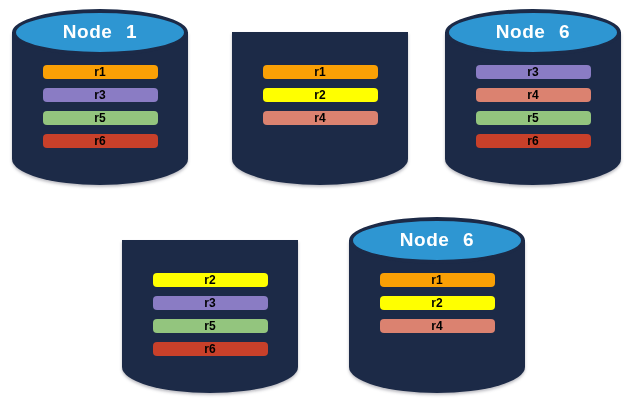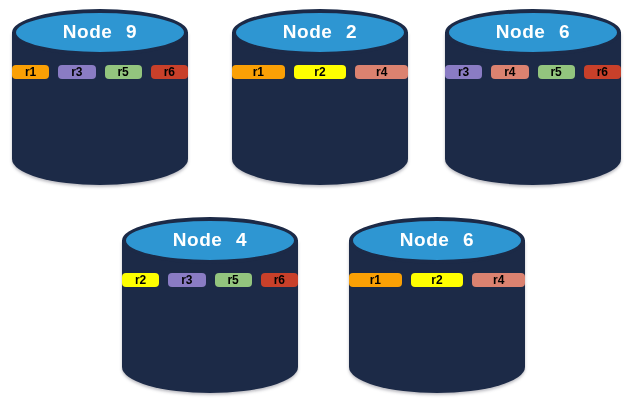--- a/index.html
+++ b/index.html
@@ -53,21 +53,21 @@
     font-weight: bold;
     letter-spacing: 0.5px;
     word-spacing: 8px;
     padding-bottom: 1px;
     white-space: nowrap;
   }
   .bars {
     position: absolute;
     top: 56px; left: 0; right: 0;
     display: flex;
-    flex-direction: row;
+    flex-direction: column;
     align-items: center;
     gap: 9px;
   }
   .bar {
     width: 115px;
     height: 14px;
     border-radius: 4px;
     color: var(--bar-text, #000000);
     font-size: 12px;
     font-weight: bold;
@@ -75,35 +75,32 @@
     text-align: center;
   }
 </style>
 </head>
 <body>
 
 <div class="canvas" id="canvas" style="--cyl-body: #1C2A47; --cyl-top: #2E96D2; --title-color: #FFFFFF; --bar-text: #000000; background: rgb(255, 255, 255);">
   <div class="node node-0">
     <div class="cyl-body"></div>
     <div class="cyl-top">
-      <span class="node-title">Node 9</span>
+      <span class="node-title">Node 1</span>
     </div>
     <div class="bars">
         <div class="bar" style="background: rgb(250, 160, 5);">r1</div>
         <div class="bar" style="background: rgb(138, 124, 196);">r3</div>
         <div class="bar" style="background: rgb(147, 197, 126);">r5</div>
         <div class="bar" style="background: rgb(200, 64, 42);">r6</div>
       </div>
   </div>
 
   <div class="node node-1">
     <div class="cyl-body"></div>
-    <div class="cyl-top">
-      <span class="node-title">Node 2</span>
-    </div>
     <div class="bars">
         <div class="bar" style="background: rgb(250, 160, 5);">r1</div>
         <div class="bar" style="background: rgb(255, 255, 0);">r2</div>
         <div class="bar" style="background: rgb(219, 130, 112);">r4</div>
       </div>
   </div>
 
   <div class="node node-2">
     <div class="cyl-body"></div>
     <div class="cyl-top">
@@ -112,23 +109,20 @@
     <div class="bars">
         <div class="bar" style="background: rgb(138, 124, 196);">r3</div>
         <div class="bar" style="background: rgb(219, 130, 112);">r4</div>
         <div class="bar" style="background: rgb(147, 197, 126);">r5</div>
         <div class="bar" style="background: rgb(200, 64, 42);">r6</div>
       </div>
   </div>
 
   <div class="node node-3">
     <div class="cyl-body"></div>
-    <div class="cyl-top">
-      <span class="node-title">Node 4</span>
-    </div>
     <div class="bars">
         <div class="bar" style="background: rgb(255, 255, 0);">r2</div>
         <div class="bar" style="background: rgb(138, 124, 196);">r3</div>
         <div class="bar" style="background: rgb(147, 197, 126);">r5</div>
         <div class="bar" style="background: rgb(200, 64, 42);">r6</div>
       </div>
   </div>
 
   <div class="node node-4">
     <div class="cyl-body"></div>

